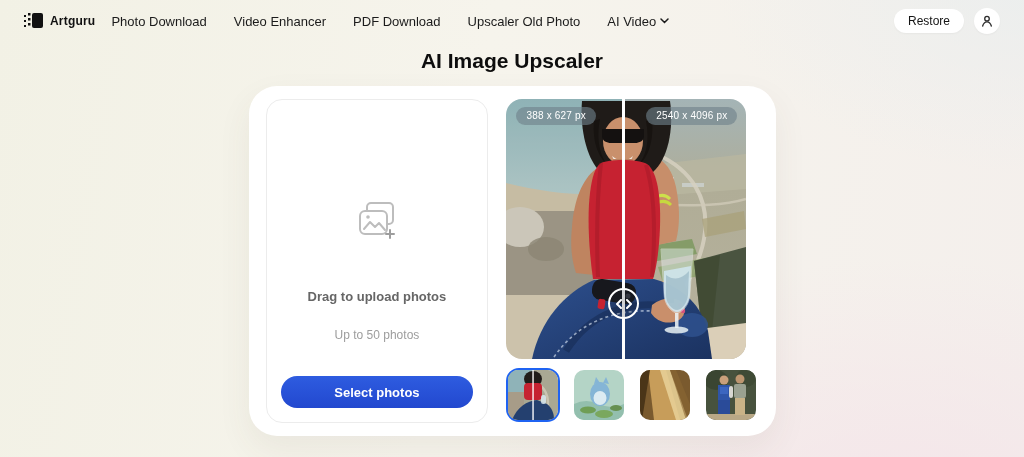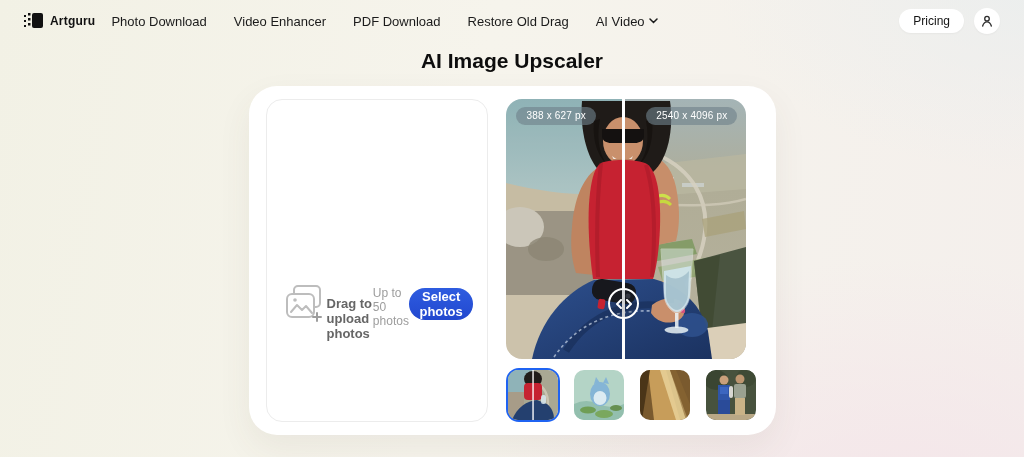--- a/index.html
+++ b/index.html
@@ -24,21 +24,21 @@
   .pill-btn { border:none; background:#fff; border-radius:999px; padding:5px 14px; font-size:12px; font-weight:500; font-family:inherit; color:#141414; cursor:pointer; box-shadow:0 1px 2px rgba(0,0,0,.04); }
   .avatar-btn { width:26px; height:26px; border-radius:50%; background:#fff; border:none; display:flex; align-items:center; justify-content:center; cursor:pointer; box-shadow:0 1px 2px rgba(0,0,0,.04); }
 
   
   .page-title { text-align:center; font-size:21px; font-weight:700; color:#0d0d0d; margin-top:15px; }
 
   
   .card { width:527px; margin:13px auto 0 auto; background:#fff; border-radius:28px; padding:13px 17px; display:flex; gap:18px; box-shadow:0 14px 34px rgba(80,70,60,.07); }
 
   
-  .dropzone { width:232px; border:1px solid #ececec; border-radius:16px; display:flex; flex-direction:row; align-items:center; padding:100px 14px 14px 14px; cursor:pointer; background:#fff; }
+  .dropzone { width:232px; border:1px solid #ececec; border-radius:16px; display:flex; flex-direction:column; align-items:center; padding:100px 14px 14px 14px; cursor:pointer; background:#fff;gap:17px; }
   .drag-text { font-size:13px; font-weight:700; color:#666; margin-top:30px; }
   .limit-text { font-size:12px; color:#9d9d9d; margin-top:7px; }
   .dz-spacer { flex:1; }
   .select-btn { width:100%; height:32px; border:none; border-radius:999px; background:linear-gradient(180deg,#2e5ce0 0%, #2248cf 100%); color:#fff; font-size:13px; font-weight:700; font-family:inherit; cursor:pointer; }
 
   
   .right-col { width:264px; display:flex; flex-direction:column; }
   .compare { position:relative; width:240px; height:260px; border-radius:16px; overflow:hidden; cursor:ew-resize; }
   .dim-pill { position:absolute; top:8px; background:rgba(112,129,138,.62); color:#fff; font-size:10px; line-height:1; padding:4px 10px; border-radius:999px; letter-spacing:.2px; }
   .dim-left { left:10px; }
@@ -70,35 +70,35 @@
         </g>
       </svg>
     </span>
     <span class="logo-text">Artguru</span>
   </div>
 
   <nav class="nav-links">
     <a class="nav-link">Photo Download</a>
     <a class="nav-link">Video Enhancer</a>
     <a class="nav-link">PDF Download</a>
-    <a class="nav-link">Restore Old Drag</a>
+    <a class="nav-link">Upscaler Old Photo</a>
     <a class="nav-link">
       <span>AI Video</span>
       <span>
         <svg width="9" height="6" viewBox="0 0 9 6">
             <polyline points="1,1 4.5,4.5 8,1" fill="none" stroke="#1b1b1b" stroke-width="1.5" stroke-linecap="round"></polyline>
           </svg>
       </span>
     </a>
   </nav>
 
   <div class="spacer"></div>
 
   <div class="nav-right">
-    <button class="pill-btn">Pricing</button>
+    <button class="pill-btn">Restore</button>
     <button class="avatar-btn">
       <span>
         <svg width="16" height="16" viewBox="0 0 24 24" fill="none" stroke="#2c2c2c" stroke-width="2" stroke-linecap="round">
           <circle cx="12" cy="8.5" r="3.4"></circle>
           <path d="M5.5,19.5 c1.2,-4.4 4.2,-6.3 6.5,-6.3 s5.3,1.9 6.5,6.3"></path>
         </svg>
       </span>
     </button>
   </div>
 </header>

